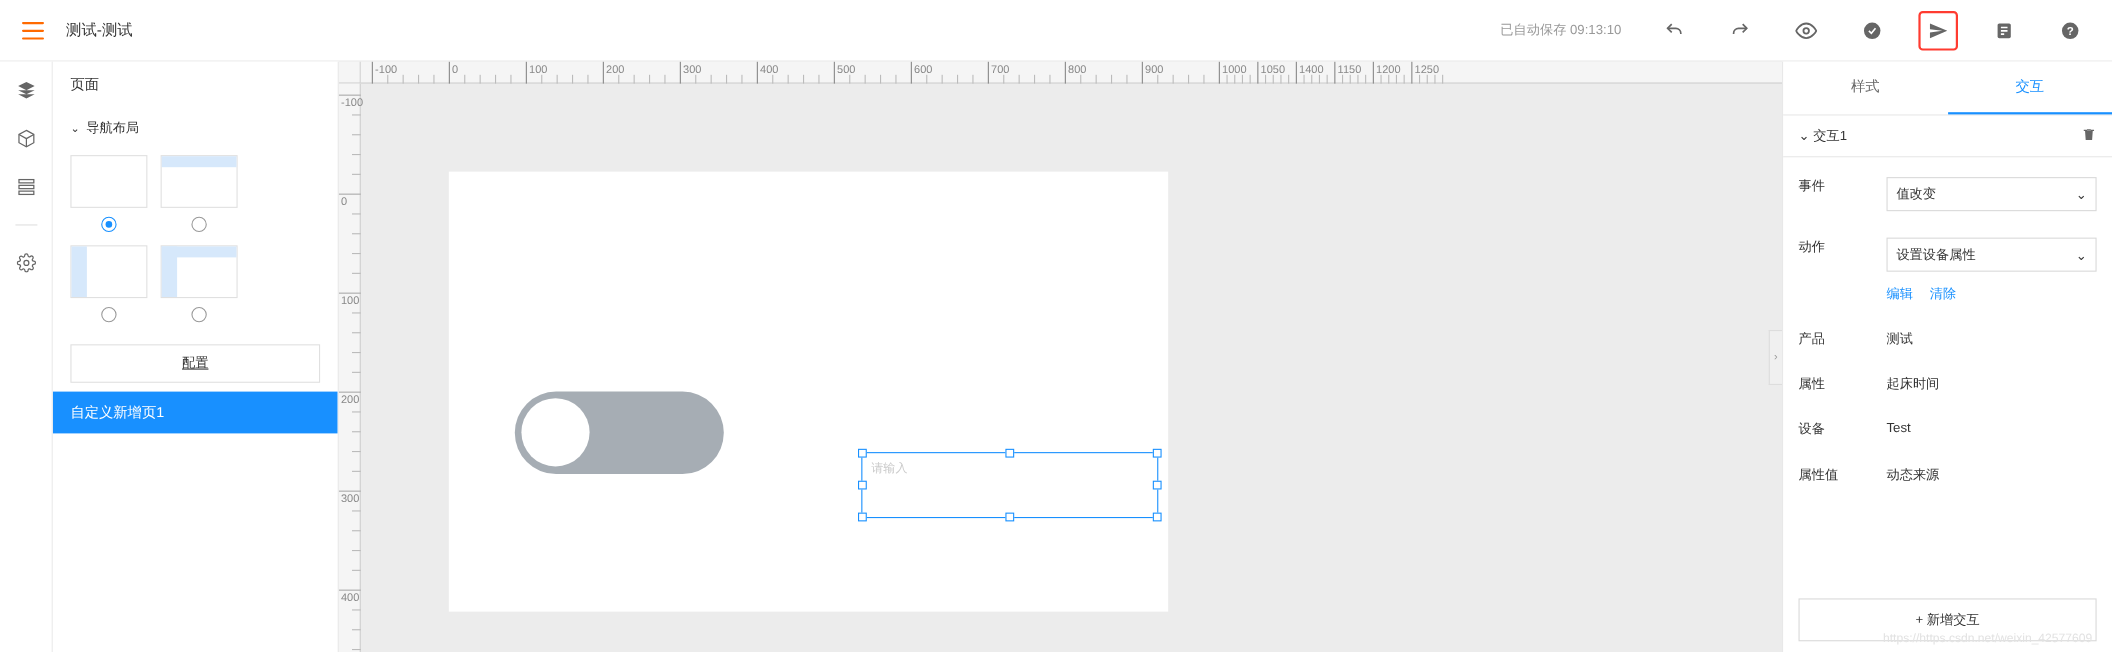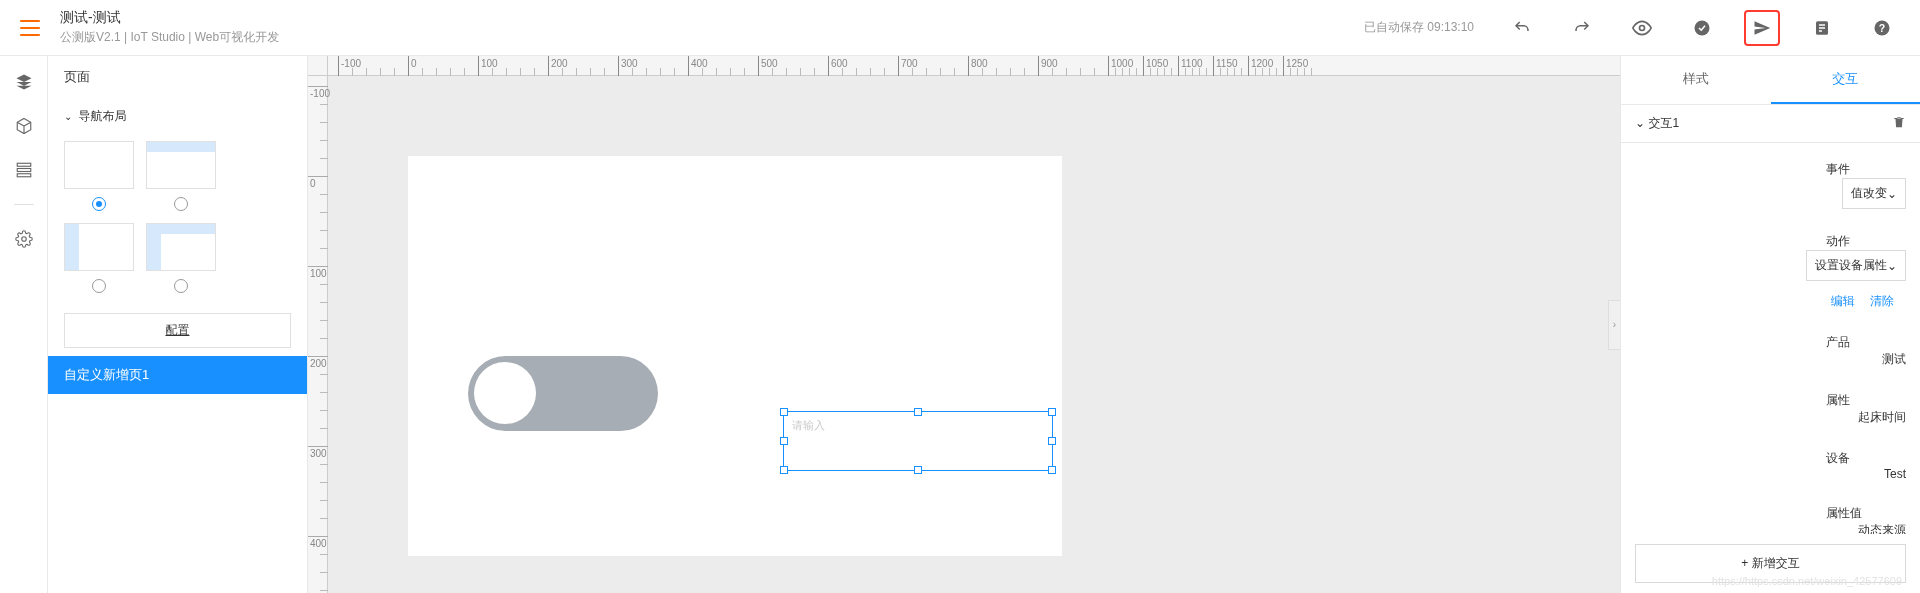--- a/index.html
+++ b/index.html
@@ -67,40 +67,39 @@
     .collapse-handle { position: absolute; top: 50%; right: 0; width: 12px; height: 50px; background: #f0f0f0; border: 1px solid #ddd; border-right: none; transform: translateY(-50%); cursor: pointer; display: flex; align-items: center; justify-content: center; font-size: 10px; color: #999; }
     
     
     .right-panel { width: 300px; background: #fff; border-left: 1px solid #e8e8e8; display: flex; flex-direction: column; }
     .tabs { display: flex; border-bottom: 1px solid #e8e8e8; }
     .tab { flex: 1; text-align: center; padding: 14px 0; font-size: 13px; cursor: pointer; color: #666; }
     .tab.active { color: #1890ff; border-bottom: 2px solid #1890ff; }
     .interaction-header { padding: 10px 14px; border-bottom: 1px solid #e8e8e8; display: flex; align-items: center; justify-content: space-between; font-size: 12px; cursor: pointer; }
     .trash-icon { color: #666; cursor: pointer; }
     .prop-body { padding: 6px 14px; flex: 1; overflow-y: auto; }
-    .prop-row { display: flex; align-items: flex-end; padding: 12px 0; font-size: 12px; flex-direction: column; }
+    .prop-row { display: flex; align-items: flex-start; padding: 12px 0; font-size: 12px; }
     .prop-label { width: 80px; color: #333; }
     .prop-value { flex: 1; color: #333; }
     .select-box { flex: 1; border: 1px solid #d9d9d9; padding: 6px 8px; display: flex; justify-content: space-between; align-items: center; cursor: pointer; font-size: 12px; color: #333; }
     .link-text { color: #1890ff; cursor: pointer; margin-right: 12px; }
     .add-interaction-btn { margin: 10px 14px; padding: 10px 0; text-align: center; border: 1px solid #d9d9d9; background: #fff; cursor: pointer; font-size: 12px; }
     .watermark { position: absolute; right: 18px; bottom: 6px; font-size: 11px; color: #e2e2e2; pointer-events: none; }
   </style>
 </head>
 <body>
 
 <div class="header">
   <div class="hamburger">
       <span></span>
       <span></span>
       <span></span>
     </div>
   <div class="title-block">
     <div class="title-main">测试-测试</div>
-    <div class="title-sub">公测版V2.1 | IoT Studio | Web可视化开发</div>
   </div>
   <div class="autosave">已自动保存 09:13:10</div>
   <div class="header-actions">
     <div class="header-icon">
         <svg width="18" height="18" viewBox="0 0 24 24" fill="none" stroke="currentColor" stroke-width="2">
           <path d="M9 14l-5-5 5-5"></path>
           <path d="M4 9h10a6 6 0 016 6v1"></path>
         </svg>
       </div>
     <div class="header-icon">
@@ -282,21 +281,21 @@
         <div class="minor" style="left: 794px;"></div>
         <div class="minor" style="left: 801px;"></div>
         <div class="minor" style="left: 808px;"></div>
         <div class="tick major" style="left: 815px;"></div>
         <div class="tick-label" style="left: 815px;">1050</div>
         <div class="minor" style="left: 822px;"></div>
         <div class="minor" style="left: 829px;"></div>
         <div class="minor" style="left: 836px;"></div>
         <div class="minor" style="left: 843px;"></div>
         <div class="tick major" style="left: 850px;"></div>
-        <div class="tick-label" style="left: 850px;">1100</div>
+        <div class="tick-label" style="left: 850px;">1400</div>
         <div class="minor" style="left: 857px;"></div>
         <div class="minor" style="left: 864px;"></div>
         <div class="minor" style="left: 871px;"></div>
         <div class="minor" style="left: 878px;"></div>
         <div class="tick major" style="left: 885px;"></div>
         <div class="tick-label" style="left: 885px;">1150</div>
         <div class="minor" style="left: 892px;"></div>
         <div class="minor" style="left: 899px;"></div>
         <div class="minor" style="left: 906px;"></div>
         <div class="minor" style="left: 913px;"></div>

